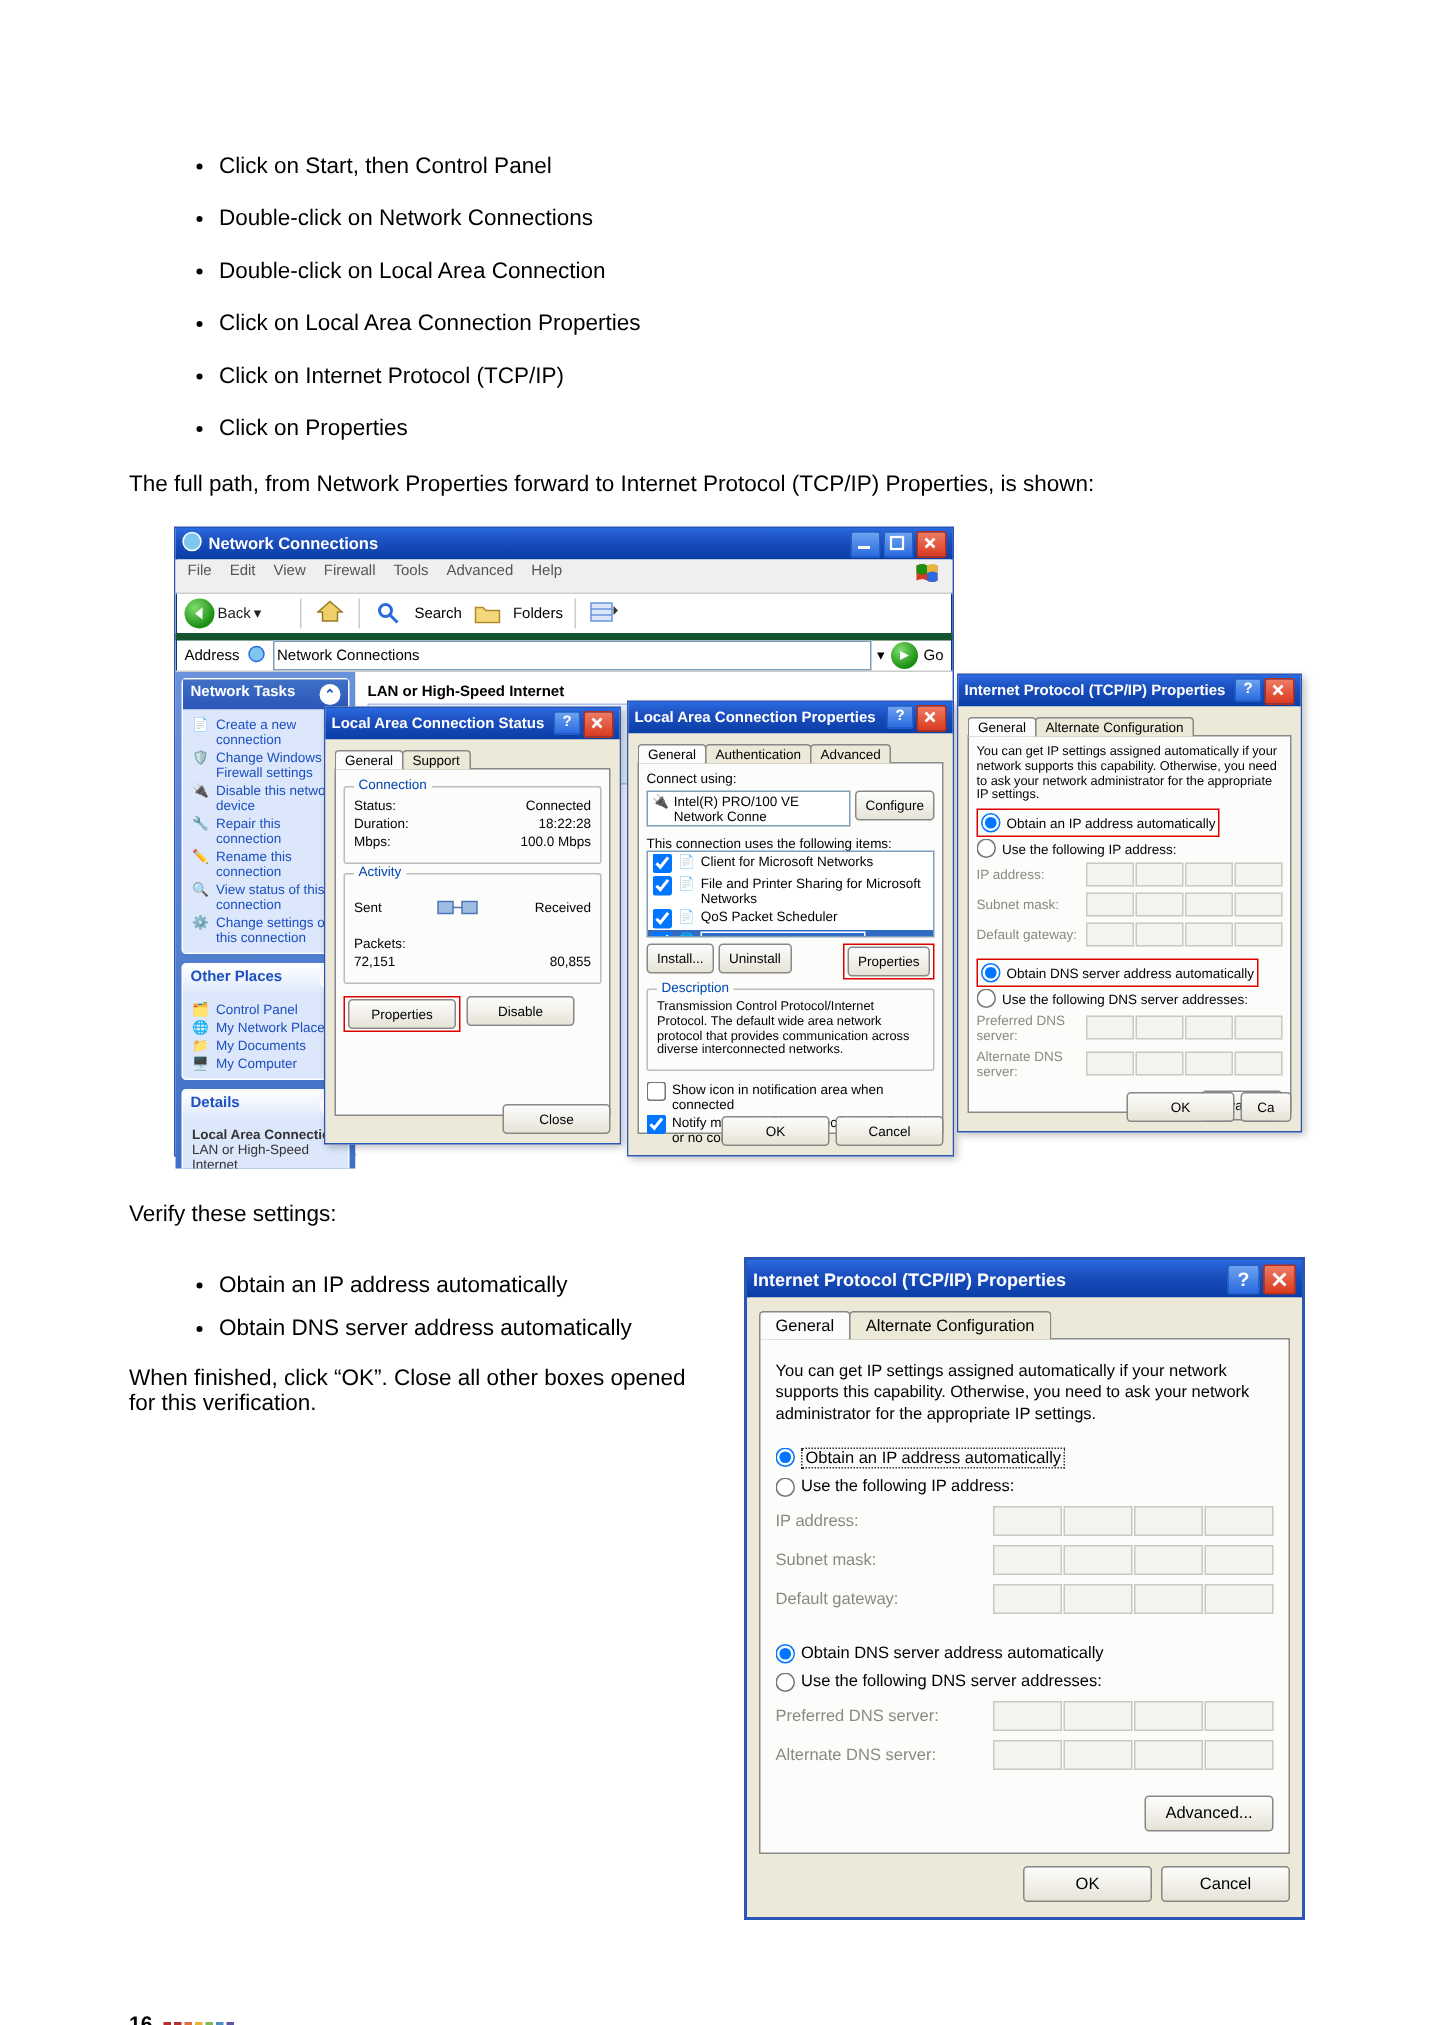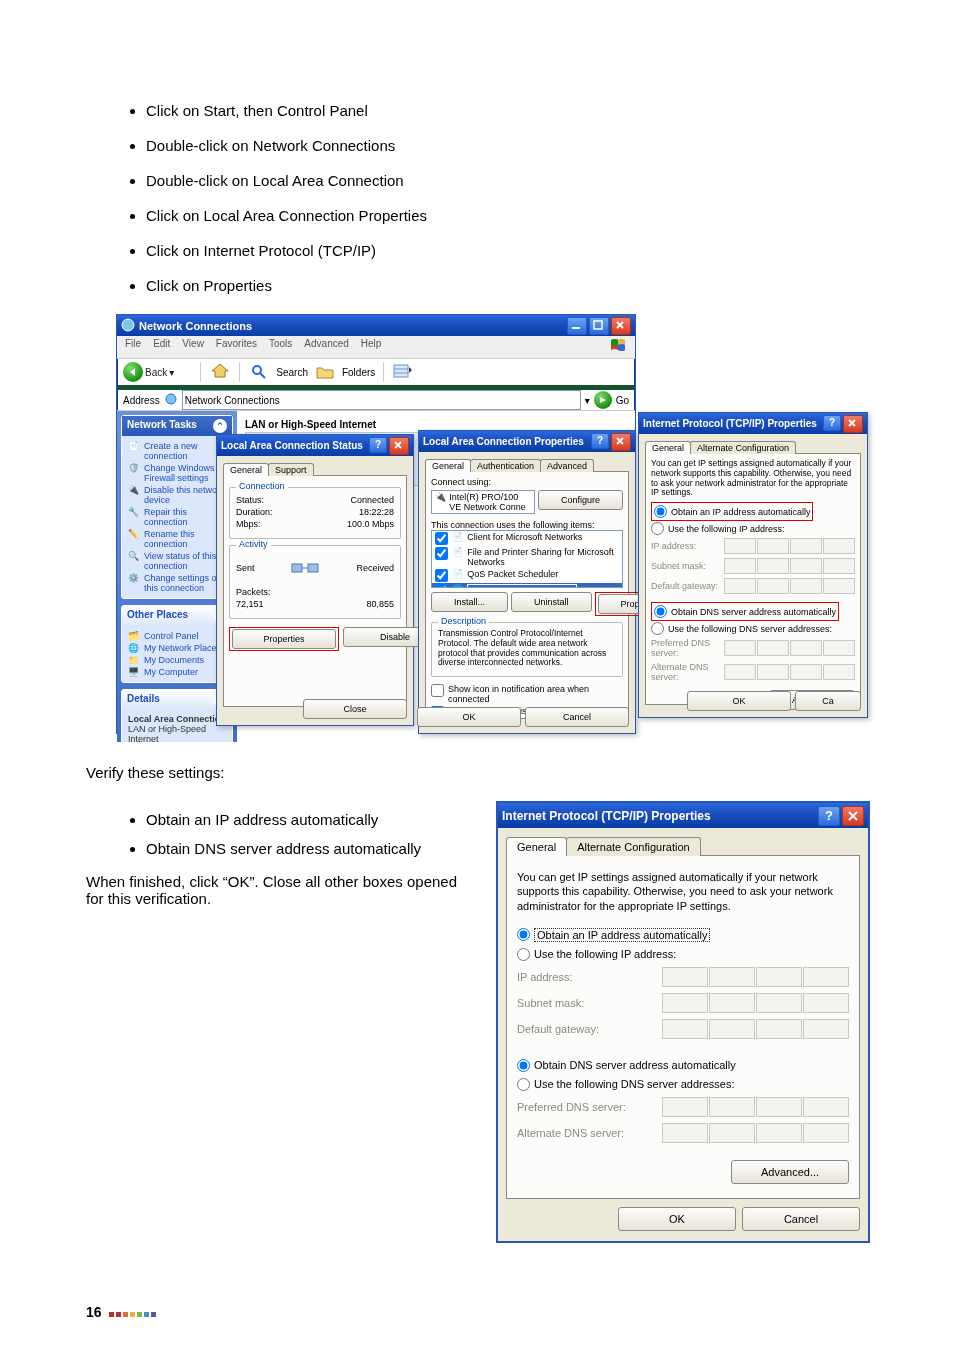--- a/index.html
+++ b/index.html
@@ -80,21 +80,21 @@
   .dlg-body { padding:6px; background:#ece9d8; height:calc(100% - 21px); box-sizing:border-box; position:relative;}
   .tabs { display:flex; }
   .tab { border:1px solid #888; border-bottom:none; background:#ece9d8; padding:1px 6px; font-size:9px; border-radius:3px 3px 0 0; margin-right:-1px; position:relative; top:1px;}
   .tab.active { background:#fcfcfa; z-index:2;}
   .tabpanel { border:1px solid #888; background:#fcfcfa; padding:5px; }
   .grp { border:1px solid #bbb; border-radius:2px; padding:6px 6px 8px; margin-top:6px; position:relative;}
   .grp-title { position:absolute; top:-7px; left:6px; background:#fcfcfa; padding:0 3px; color:#0046b5; font-size:9px;}
   .kv { display:flex; justify-content:space-between; padding:1px 0;}
   .act-row { display:flex; justify-content:space-between; align-items:center; margin-top:4px;}
   .btnrow { position:absolute; bottom:6px; right:6px; display:flex; gap:4px;}
-  .xpbtn { min-width:58px; height:18px; font-size:9px; border:1px solid #888; background:linear-gradient(#fdfdfd,#e6e3d6); border-radius:3px; padding:0 22px; display:flex; align-items:center; justify-content:center;}
+  .xpbtn { min-width:58px; height:18px; font-size:9px; border:1px solid #888; background:linear-gradient(#fdfdfd,#e6e3d6); border-radius:3px; padding:0 6px; display:flex; align-items:center; justify-content:center;}
   .xpbtn.small{min-width:auto;}
   .redbox { border:1px solid #d00; padding:1px 2px; display:inline-block; }
   .radio-row { display:flex; align-items:center; gap:4px; padding:1px 0;}
   .radio-row input, .chk-row input { margin:0; }
   .chk-row { display:flex; align-items:flex-start; gap:4px; padding:1px 0; }
   .ipfield { display:flex; gap:1px; }
   .ipfield span{ width:30px; height:14px; border:1px solid #7f9db9; background:#fff; }
   .ipfield.disabled span{ background:#f3f3f0; border-color:#c9c9c3;}
   .fld-row { display:flex; justify-content:space-between; align-items:center; padding:2px 0; color:#8a8a84;}
 
@@ -162,20 +162,21 @@
 
   <ul class="instr">
     <li>Click on Start, then Control Panel</li>
     <li>Double-click on Network Connections</li>
     <li>Double-click on Local Area Connection</li>
     <li>Click on Local Area Connection Properties</li>
     <li>Click on Internet Protocol (TCP/IP)</li>
     <li>Click on Properties</li>
   </ul>
 
+  <p class="body">The full path, from Network Properties forward to Internet Protocol (TCP/IP) Properties, is shown:</p>
 
   <div class="screenshot1">
 
     <div class="nc-win">
       <div class="titlebar">
         <div class="t-left">
           <span>
             <svg width="14" height="14">
                 <circle cx="7" cy="7" r="6" fill="#7fc6ef" stroke="#fff"></circle>
               </svg>
@@ -197,21 +198,21 @@
               <svg width="12" height="12">
                 <path d="M3 3l6 6M9 3l-6 6" stroke="#fff" stroke-width="1.8"></path>
               </svg>
             </span>
         </div>
       </div>
       <div class="menubar">
         <span>File</span>
         <span>Edit</span>
         <span>View</span>
-        <span>Favorites</span>
+        <span>Firewall</span>
         <span>Tools</span>
         <span>Advanced</span>
         <span>Help</span>
         <span class="xp">
             <svg width="18" height="14">
               <path d="M2 2 Q6 0 9 2 T16 2 L16 12 Q12 14 9 12 T2 12 Z" fill="#d83a1f"></path>
               <path d="M2 2 Q6 0 9 2 L9 7 Q6 9 2 7Z" fill="#1a8f12"></path>
               <path d="M9 2 Q13 0 16 2 L16 7 Q13 9 9 7Z" fill="#e6b43a"></path>
               <path d="M9 7 Q13 5 16 7 L16 12 Q13 14 9 12Z" fill="#2a6ae0"></path>
             </svg>

